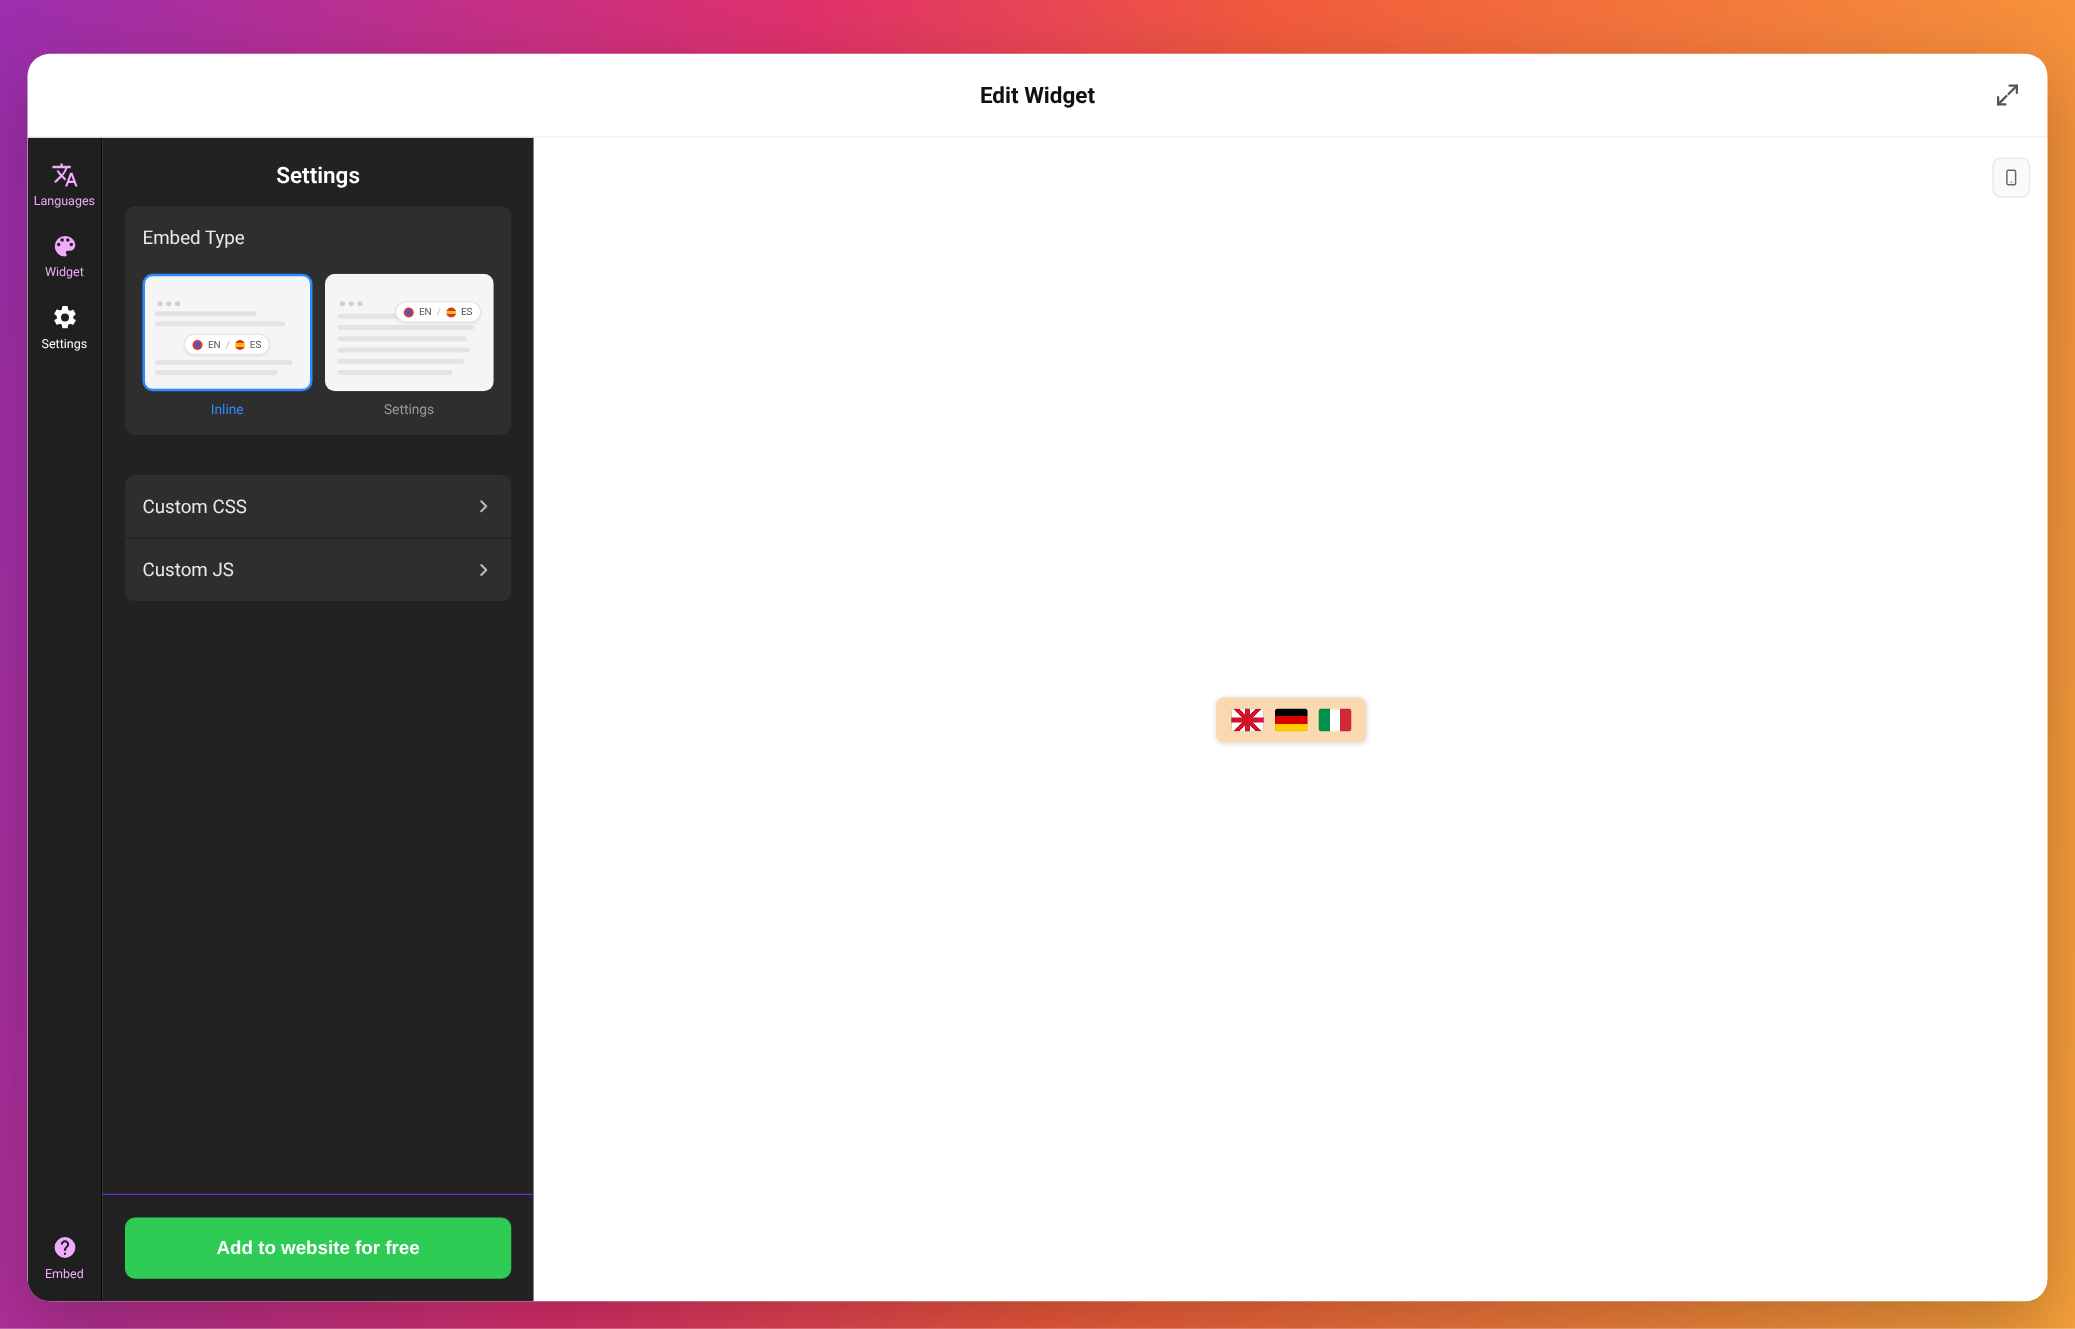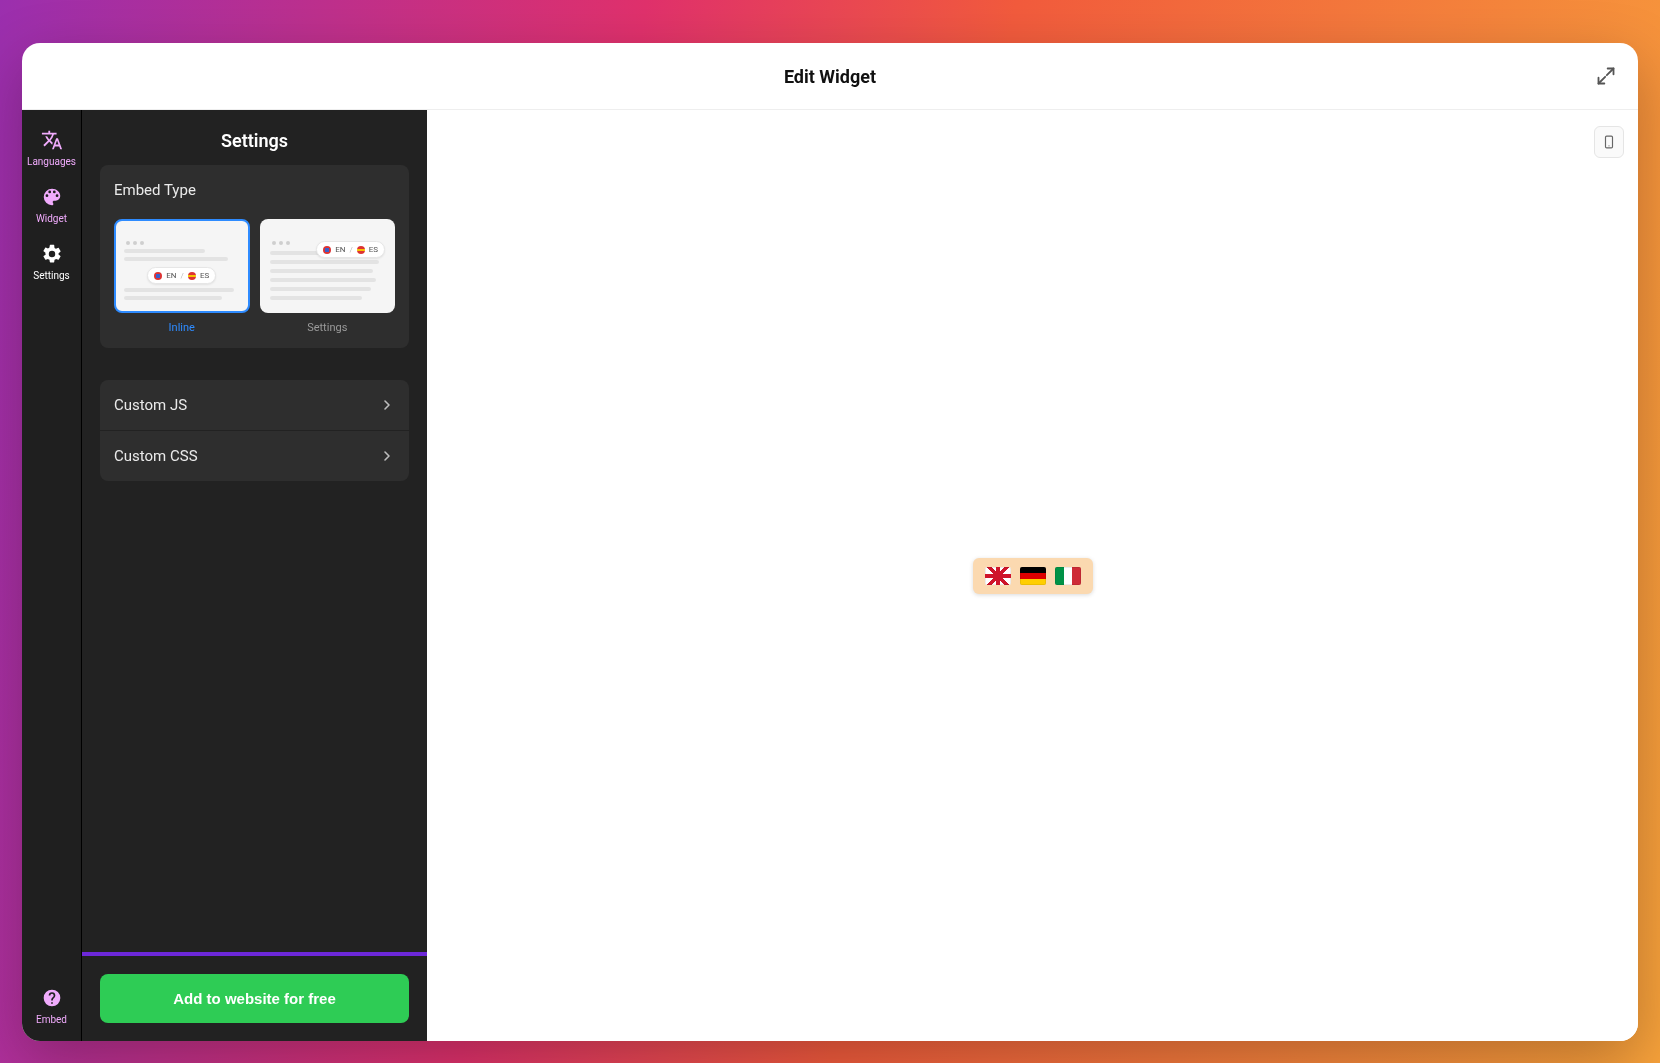--- a/index.html
+++ b/index.html
@@ -120,21 +120,21 @@
     padding: 16px 14px;
     display: flex; align-items: center; justify-content: space-between;
     cursor: pointer;
     border-top: 1px solid #222;
   }
   .row-item:first-child { border-top: none; }
   .row-label { font-size: 15px; color: #eaeaea; }
   .chev { color: #bdbdbd; }
 
   .settings-footer {
-    border-top: 4px solid #6d28d9;
+    border-top: 1px solid #6d28d9;
     padding: 18px;
   }
   .cta-btn {
     width: 100%;
     background: #2ecc55;
     color: #fff;
     border: none;
     border-radius: 8px;
     padding: 16px 10px;
     font-size: 15px;
@@ -300,35 +300,35 @@
                 </div>
               </div>
               <div class="embed-caption">Settings</div>
             </div>
 
           </div>
         </div>
 
         <div class="card-group" style="margin-top:32px;">
           <div class="row-item">
+            <span class="row-label">Custom CSS</span>
+            <span class="chev">
+              <svg width="16" height="16" viewBox="0 0 24 24" fill="none" stroke="currentColor" stroke-width="2.4" stroke-linecap="round" stroke-linejoin="round">
+                  <polyline points="9 18 15 12 9 6"></polyline>
+                </svg>
+            </span>
+          </div>
+          <div class="row-item">
             <span class="row-label">Custom JS</span>
             <span class="chev">
               <svg width="16" height="16" viewBox="0 0 24 24" fill="none" stroke="currentColor" stroke-width="2.4" stroke-linecap="round" stroke-linejoin="round">
                   <polyline points="9 18 15 12 9 6"></polyline>
                 </svg>
             </span>
           </div>
-          <div class="row-item">
-            <span class="row-label">Custom CSS</span>
-            <span class="chev">
-              <svg width="16" height="16" viewBox="0 0 24 24" fill="none" stroke="currentColor" stroke-width="2.4" stroke-linecap="round" stroke-linejoin="round">
-                  <polyline points="9 18 15 12 9 6"></polyline>
-                </svg>
-            </span>
-          </div>
         </div>
       </div>
 
       <div class="settings-footer">
         <button class="cta-btn">Add to website for free</button>
       </div>
     </div>
 
     <div class="preview">
       <div class="device-toggle">

